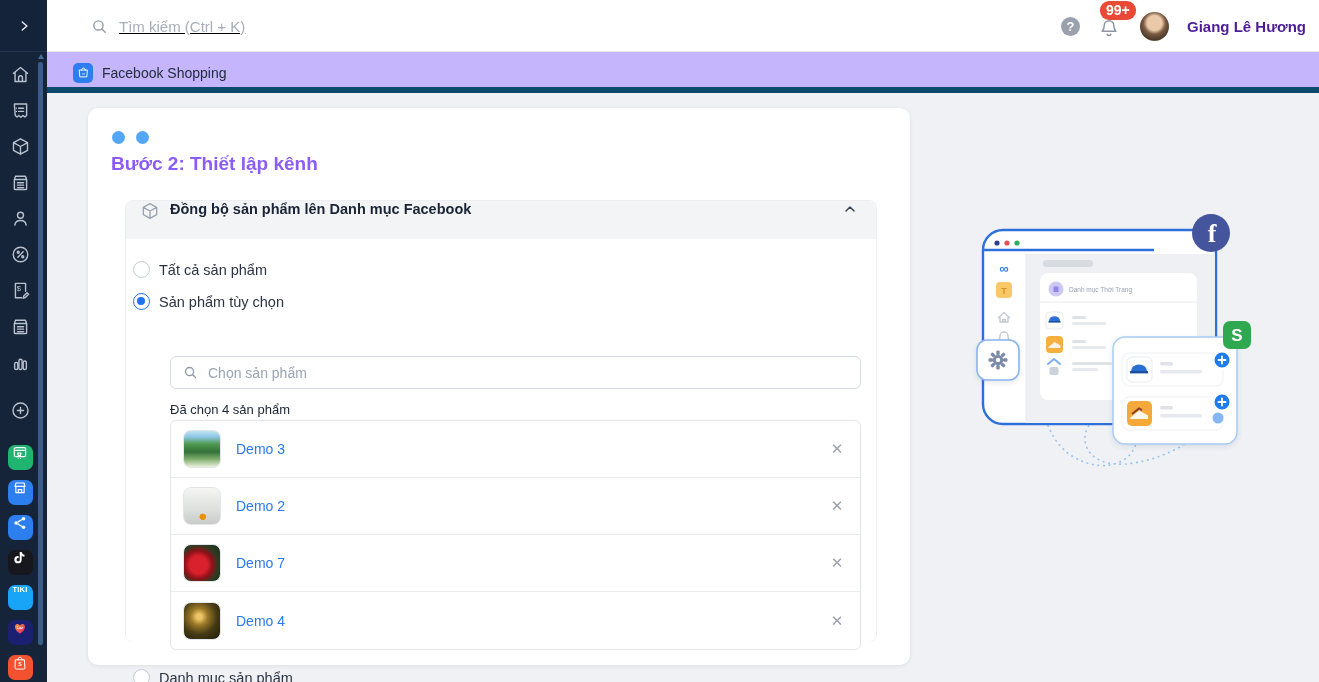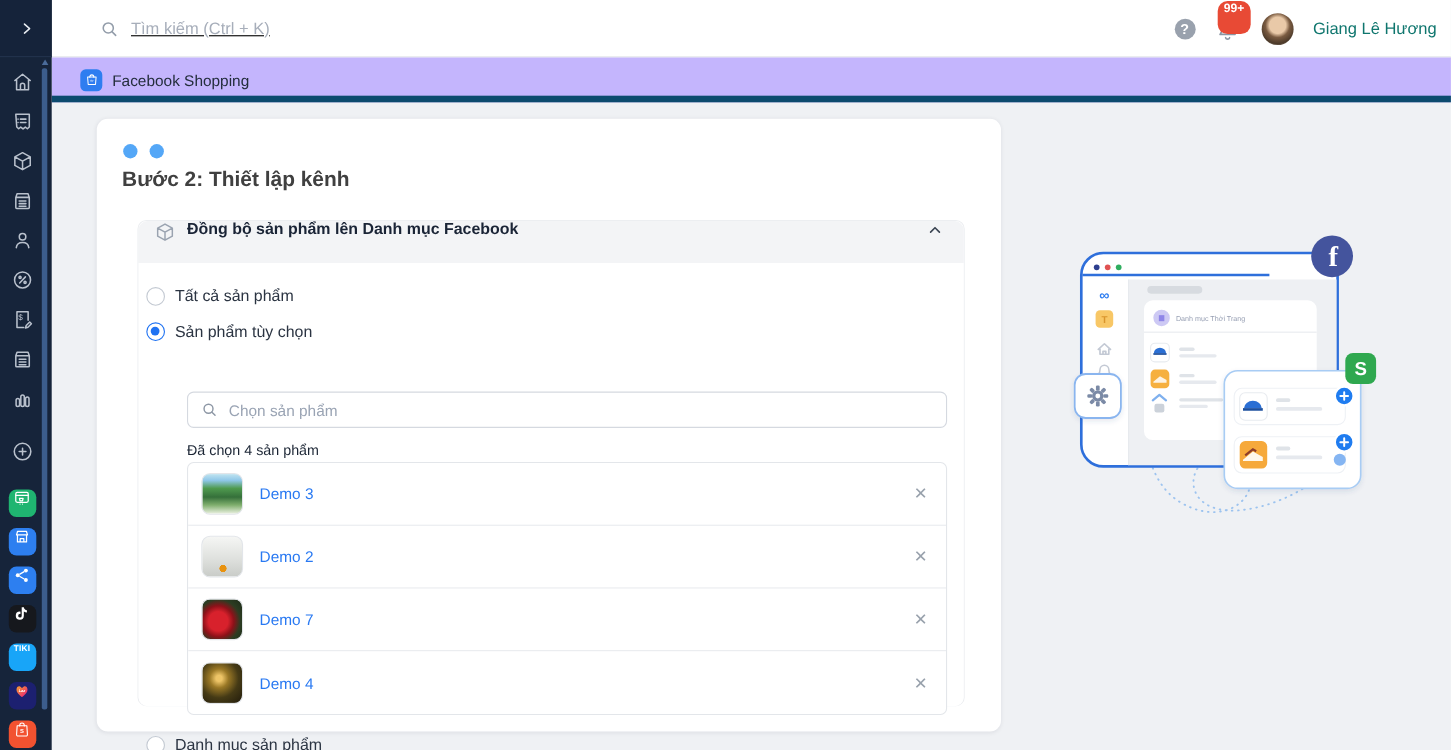--- a/index.html
+++ b/index.html
@@ -24,39 +24,39 @@
   .topbar { position:absolute; left:47px; top:0; width:1272px; height:52px; background:#ffffff; border-bottom:1px solid #e8eaee; z-index:20; }
   .search-wrap { position:absolute; left:44px; top:0; height:52px; display:flex; align-items:center; gap:11px;text-decoration:underline; }
   .search-wrap svg { width:17px; height:17px; color:#939daa; }
   .search-input { border:none; outline:none; font-size:15px; color:#3a4452; width:300px; background:transparent; font-family:"Liberation Sans",sans-serif; }
   .search-input::placeholder { color:#a7aeba; }
   .topbar-right { position:absolute; right:13px; top:0; height:52px; display:flex; align-items:center; gap:18px; }
   .help-btn { width:19px; height:19px; border-radius:50%; background:#99a1ad; color:#fff; font-size:13px; font-weight:bold;
               display:flex; align-items:center; justify-content:center; cursor:pointer; }
   .bell-wrap { position:relative; width:24px; height:26px; cursor:pointer; }
   .bell-wrap svg { width:22px; height:22px; color:#8b95a3; position:absolute; left:0; bottom:0; }
-  .badge { position:absolute; left:2px; top:-12px; background:#e84a35; color:#fff; font-size:11px; font-weight:bold;
-           border-radius:9px; padding:2px 6px 17px; line-height:1; white-space:nowrap; }
+  .badge { position:absolute; left:2px; top:-12px; background:#e84a35; color:#fff; font-size:14px; font-weight:bold;
+           border-radius:9px; padding:2px 6px 3px; line-height:1; white-space:nowrap; }
   .avatar { width:29px; height:29px; border-radius:50%; cursor:pointer;
             background: radial-gradient(circle at 50% 38%, #e9c9a8 0 32%, #7a5b41 48%, #4c3a2a 72%, #d7d2c9 100%); }
-  .user-name { font-size:15px; color:#0f766e; font-weight:400; cursor:pointer; }
+  .user-name { font-size:15px; color:#4c1d95; font-weight:700; cursor:pointer; }
 
   
   .tabbar { position:absolute; left:47px; top:52px; width:1308px; height:41px; background:#c4b5fd; border-bottom:6px solid #0c4a6e; z-index:19; }
   .tab { position:absolute; left:14px; top:0; height:41px; display:flex; align-items:center; gap:9px; padding:0 12px; cursor:pointer; }
   .tab-icon { width:20px; height:20px; border-radius:5px; background:#2e7df0; display:flex; align-items:center; justify-content:center; }
   .tab-label { font-size:14px; color:#232d3c; }
   .pin-btn { position:absolute; right:-3px; top:10px; width:22px; height:22px; color:#a9b0ba; cursor:pointer; }
 
   
   .card { position:absolute; left:88px; top:108px; width:822px; height:557px; background:#fff; border-radius:10px;
           box-shadow:0 1px 4px rgba(20,30,50,.08); z-index:5; }
   .step-dots { position:absolute; left:24px; top:23px; display:flex; gap:11px; }
   .step-dot { width:13px; height:13px; border-radius:50%; background:#54a7f7; }
-  .card-title { position:absolute; left:23px; top:45px; font-size:19px; font-weight:bold; color:#404040; }
+  .card-title { position:absolute; left:23px; top:45px; font-size:19px; font-weight:bold; color:#8b5cf6; }
 
   .accordion { position:absolute; left:37px; top:92px; width:752px; height:442px; border:1px solid #eceef1; border-radius:8px; }
   .acc-header { height:38px; background:#f3f4f6; border-radius:8px 8px 0 0; display:flex; align-items:flex-start; padding:0 14px; gap:10px; cursor:pointer; }
   .acc-header svg.pkg { width:20px; height:20px; color:#9aa3b0; }
   .acc-title { font-size:14.5px; font-weight:bold; color:#1a2436; flex:1; }
   .acc-chevron { width:16px; height:16px; color:#3a4452; margin-right:4px; }
 
   .acc-body { position:relative; height:403px; background:#fff; border-radius:0 0 8px 8px; }
   .radio-row { position:absolute; left:7px; display:flex; align-items:center; gap:9px; cursor:pointer; }
   .radio { width:17px; height:17px; border-radius:50%; border:1.5px solid #c3c9d2; background:#fff; position:relative; }

